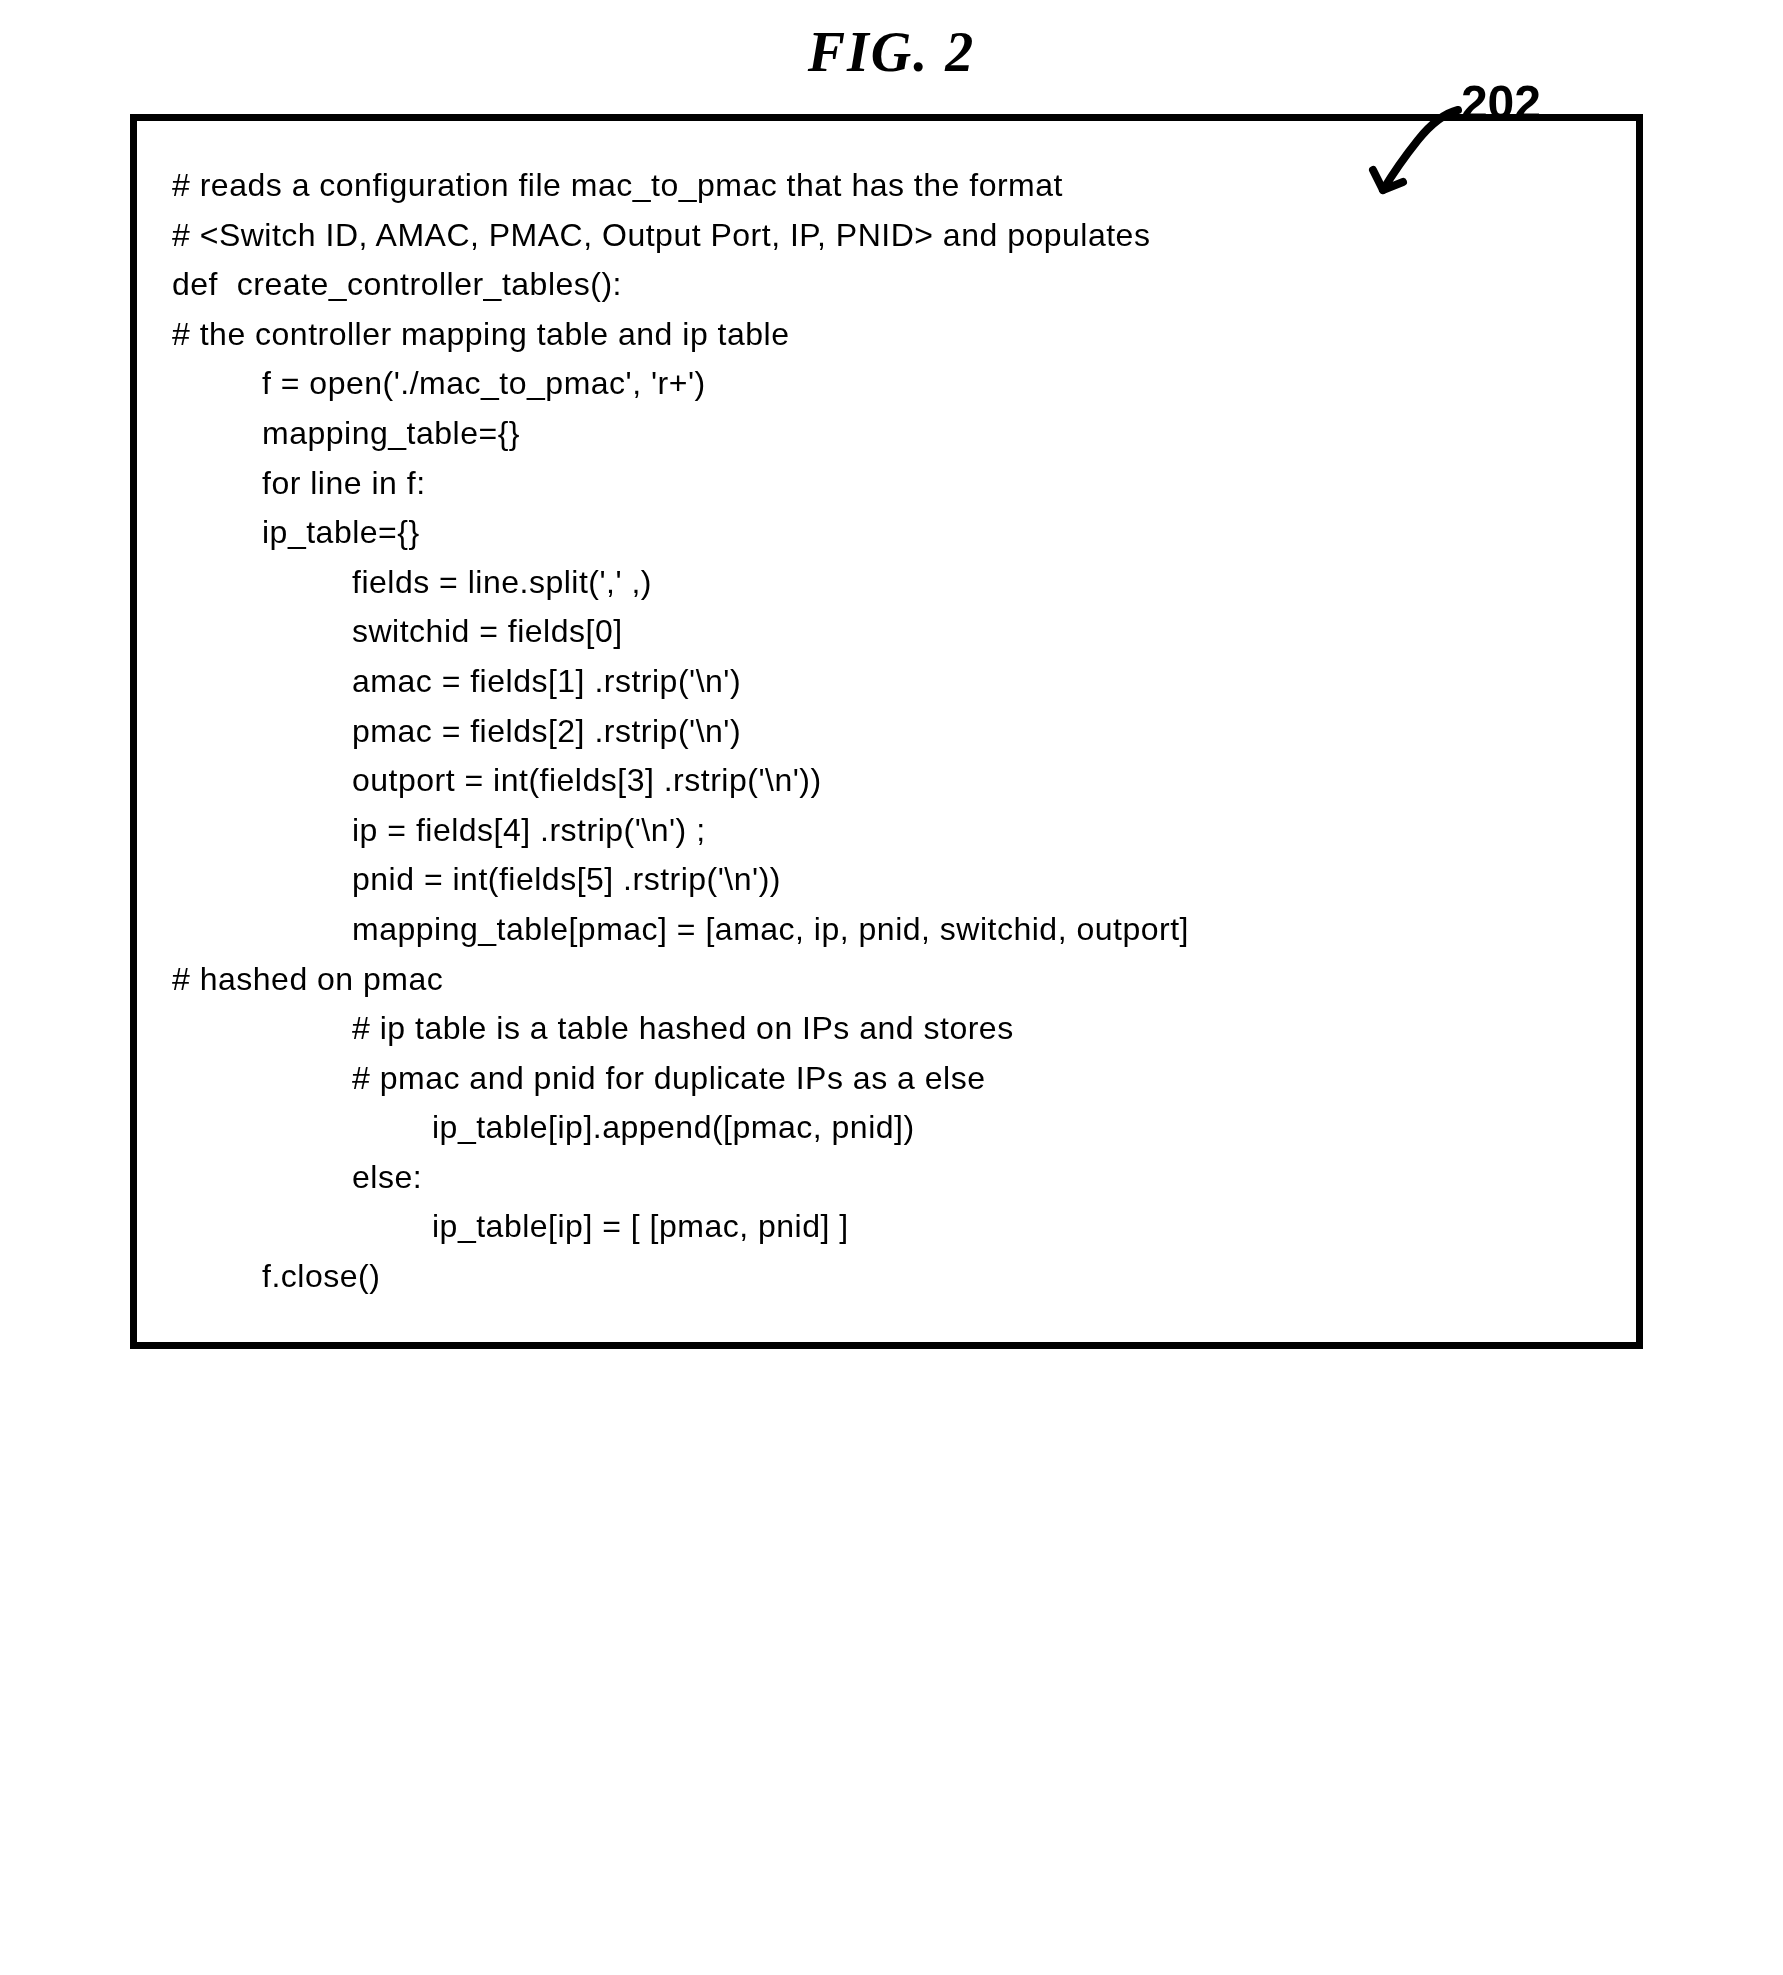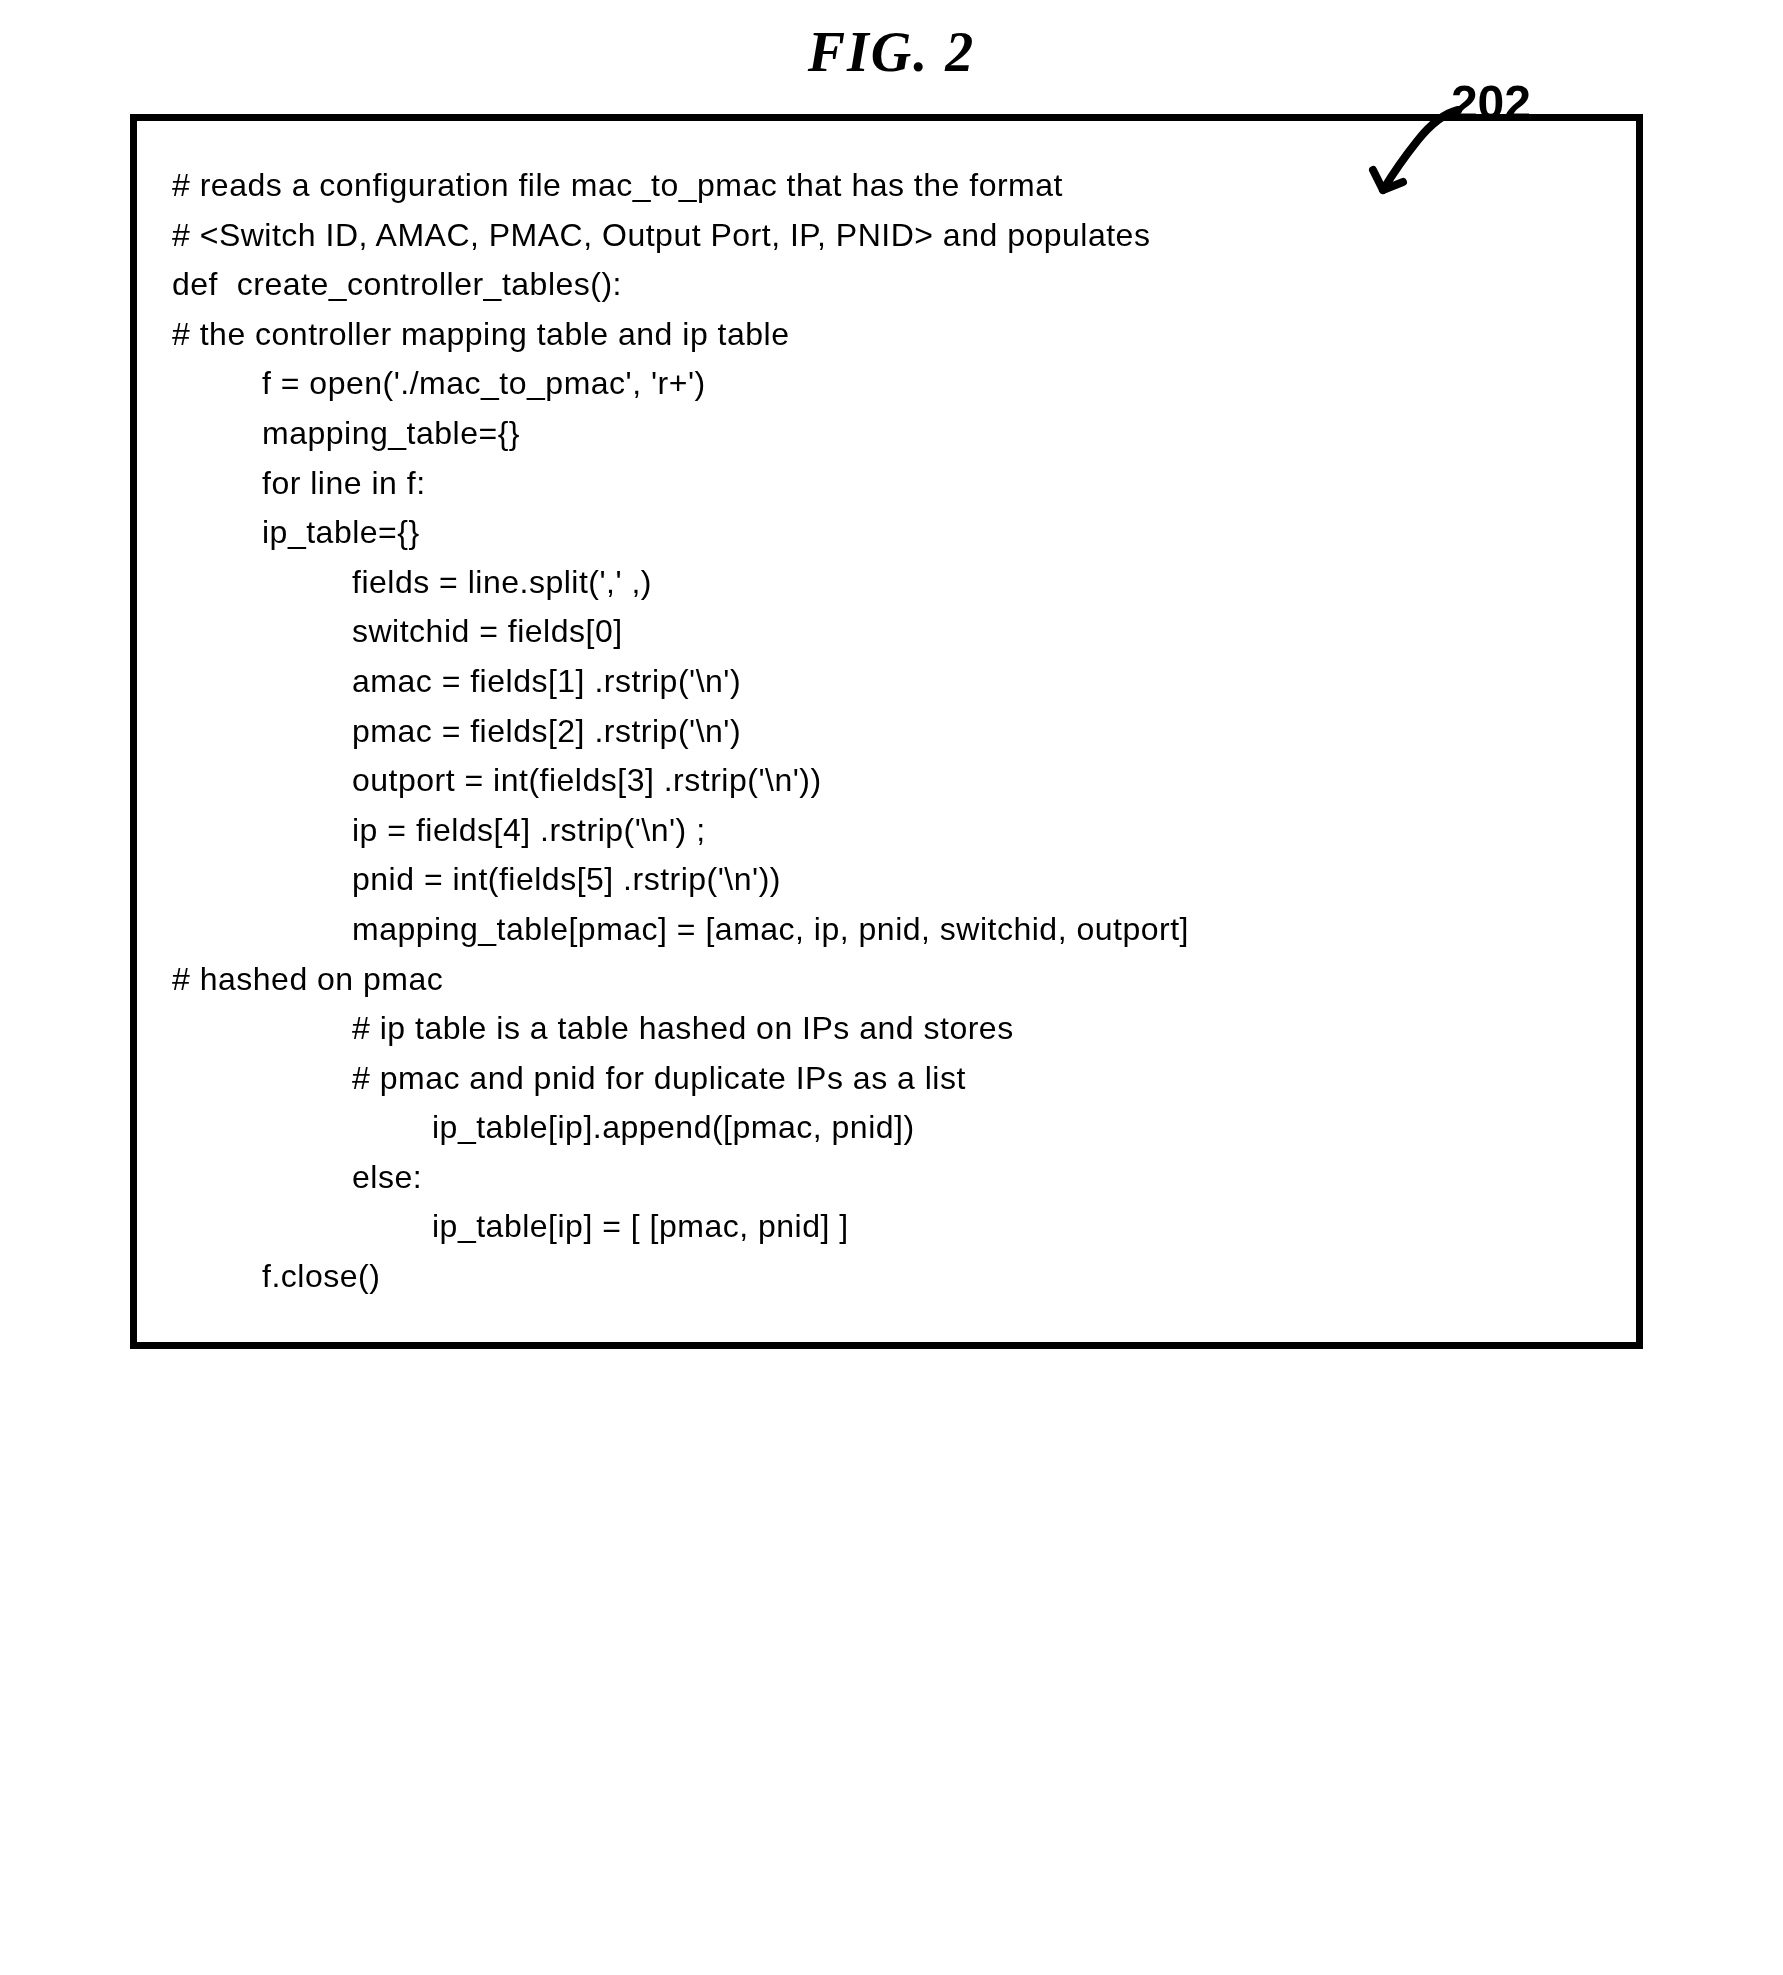--- a/index.html
+++ b/index.html
@@ -20,21 +20,21 @@
       font-style: italic;
       font-weight: bold;
       font-size: 56px;
       text-align: center;
       margin-bottom: 30px;
       letter-spacing: 2px;
     }
     .ref-label {
       position: absolute;
       top: 55px;
-      right: 232px;
+      right: 222px;
       font-family: "Arial", sans-serif;
       font-size: 48px;
       font-weight: bold;
     }
     .arrow-svg {
       position: absolute;
       top: 80px;
       right: 290px;
       width: 110px;
       height: 100px;
@@ -79,19 +79,19 @@
       <div class="code-line indent2">fields = line.split(',' ,)</div>
       <div class="code-line indent2">switchid = fields[0]</div>
       <div class="code-line indent2">amac = fields[1] .rstrip('\n')</div>
       <div class="code-line indent2">pmac = fields[2] .rstrip('\n')</div>
       <div class="code-line indent2">outport = int(fields[3] .rstrip('\n'))</div>
       <div class="code-line indent2">ip = fields[4] .rstrip('\n') ;</div>
       <div class="code-line indent2">pnid = int(fields[5] .rstrip('\n'))</div>
       <div class="code-line indent2">mapping_table[pmac] = [amac, ip, pnid, switchid, outport]</div>
       <div class="code-line indent0"># hashed on pmac</div>
       <div class="code-line indent2"># ip table is a table hashed on IPs and stores</div>
-      <div class="code-line indent2"># pmac and pnid for duplicate IPs as a list</div>
+      <div class="code-line indent2"># pmac and pnid for duplicate IPs as a else</div>
       <div class="code-line indent3">ip_table[ip].append([pmac, pnid])</div>
       <div class="code-line indent2">else:</div>
       <div class="code-line indent3">ip_table[ip] = [ [pmac, pnid] ]</div>
       <div class="code-line indent1">f.close()</div>
     </div>
 </div>
 
 </body></html>

